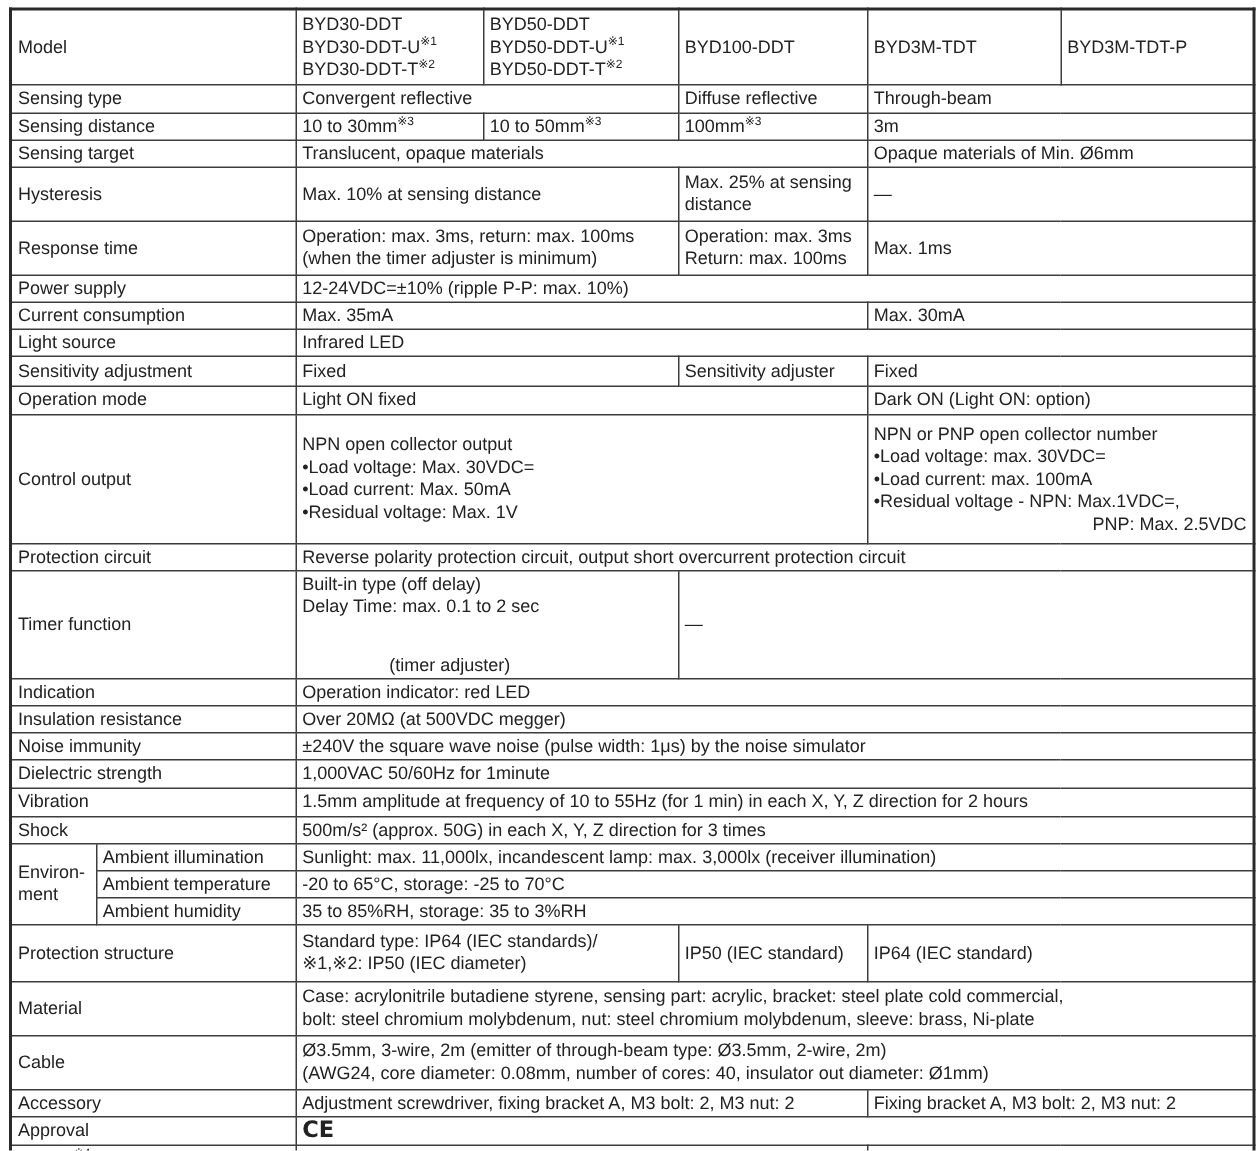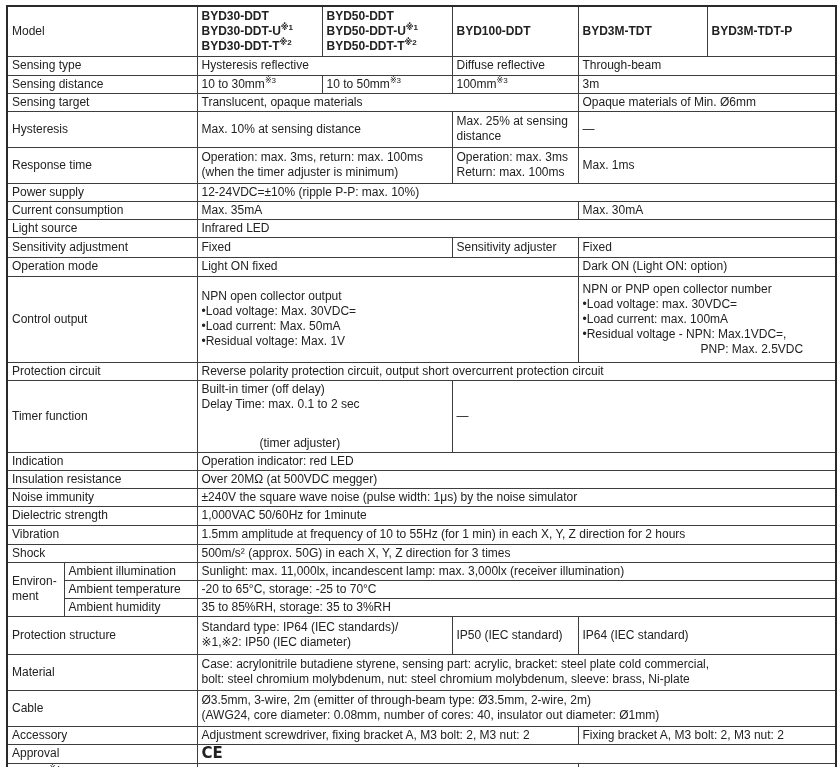--- a/index.html
+++ b/index.html
@@ -2,25 +2,25 @@
 <html><head>
 <meta charset="utf-8">
 <style>
   html,body{margin:0;padding:0;background:#ffffff;}
   body{width:840px;height:767px;font-family:"Liberation Sans","DejaVu Sans",sans-serif;color:#222;}
   .wrap{padding:5px 0 0 6px;}
   table.spec{border-collapse:collapse;table-layout:fixed;width:829px;background:#fff;}
   table.spec td{border:1px solid #3d3d3d;font-size:12px;line-height:15px;padding:1px 4px;vertical-align:middle;overflow:visible;}
   table.spec{border:2px solid #2a2a2a;}
   td.lbl{padding-left:4px;margin-top:28px;}
-  td.bold{font-weight:bold;}
+  td.bold{font-weight:normal;}
   .ln{white-space:nowrap;}
   sup.sp{font-size:8px;vertical-align:super;line-height:0;}
   .indent-timer{padding-left:58px;margin-top:24px;}
-  .indent-pnp{padding-left:118px;}
+  .indent-pnp{padding-left:118px;text-align:right;}
   .ce{font-weight:bold;font-size:15px;letter-spacing:0px;font-family:"DejaVu Sans",sans-serif;}
   .dashcell{padding-left:8px;}
 </style>
 </head>
 <body>
 
 <div class="wrap">
 <table class="spec">
 <colgroup>
   <col style="width:57px">
@@ -45,21 +45,21 @@
     <div class="ln"><span>BYD50-DDT-U</span><sup class="sp">※1</sup></div>
     <div class="ln"><span>BYD50-DDT-T</span><sup class="sp">※2</sup></div>
   </td>
   <td class="bold"><span>BYD100-DDT</span></td>
   <td class="bold"><span>BYD3M-TDT</span></td>
   <td class="bold"><span>BYD3M-TDT-P</span></td>
 </tr>
 
 <tr style="height:19px">
   <td colspan="2" class="lbl"><span>Sensing type</span></td>
-  <td colspan="2"><span>Hysteresis reflective</span></td>
+  <td colspan="2"><span>Convergent reflective</span></td>
   <td><span>Diffuse reflective</span></td>
   <td colspan="2"><span>Through-beam</span></td>
 </tr>
 
 <tr style="height:18px">
   <td colspan="2" class="lbl"><span>Sensing distance</span></td>
   <td><span>10 to 30mm</span><sup class="sp">※3</sup></td>
   <td><span>10 to 50mm</span><sup class="sp">※3</sup></td>
   <td><span>100mm</span><sup class="sp">※3</sup></td>
   <td colspan="2"><span>3m</span></td>
@@ -138,21 +138,21 @@
 </tr>
 
 <tr style="height:18px">
   <td colspan="2" class="lbl"><span>Protection circuit</span></td>
   <td colspan="5"><span>Reverse polarity protection circuit, output short overcurrent protection circuit</span></td>
 </tr>
 
 <tr style="height:52px">
   <td colspan="2" class="lbl"><span>Timer function</span></td>
   <td colspan="2">
-    <div class="ln"><span>Built-in timer (off delay)</span></div>
+    <div class="ln"><span>Built-in type (off delay)</span></div>
     <div class="ln"><span>Delay Time: max. 0.1 to 2 sec</span></div>
     <div class="ln indent-timer"><span>(timer adjuster)</span></div>
   </td>
   <td colspan="3" class="dashcell"><span>—</span></td>
 </tr>
 
 <tr style="height:18px">
   <td colspan="2" class="lbl"><span>Indication</span></td>
   <td colspan="5"><span>Operation indicator: red LED</span></td>
 </tr>

